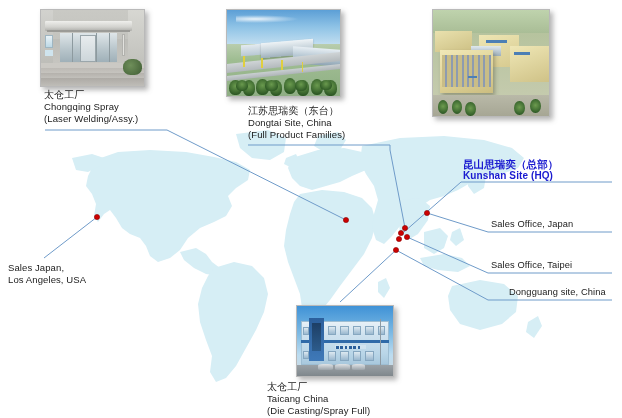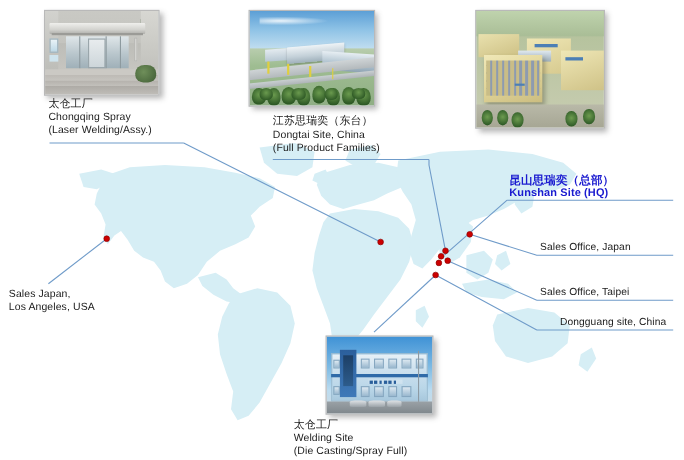--- a/index.html
+++ b/index.html
@@ -360,17 +360,17 @@
     <div>Dongguang site, China</div>
   </div>
 
   <div class="label" style="left:8px;top:262px;">
     <div>Sales Japan,</div>
     <div>Los Angeles, USA</div>
   </div>
 
   <div class="label" style="left:267px;top:381px;">
     <div class="cn">太仓工厂</div>
-    <div>Welding Site</div>
+    <div>Taicang China</div>
     <div>(Die Casting/Spray Full)</div>
   </div>
 
 </div>
 
 </body></html>

